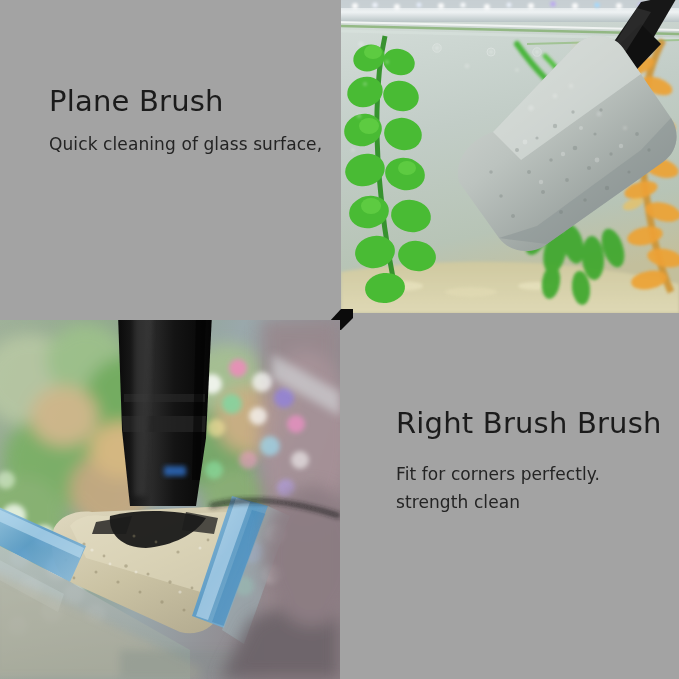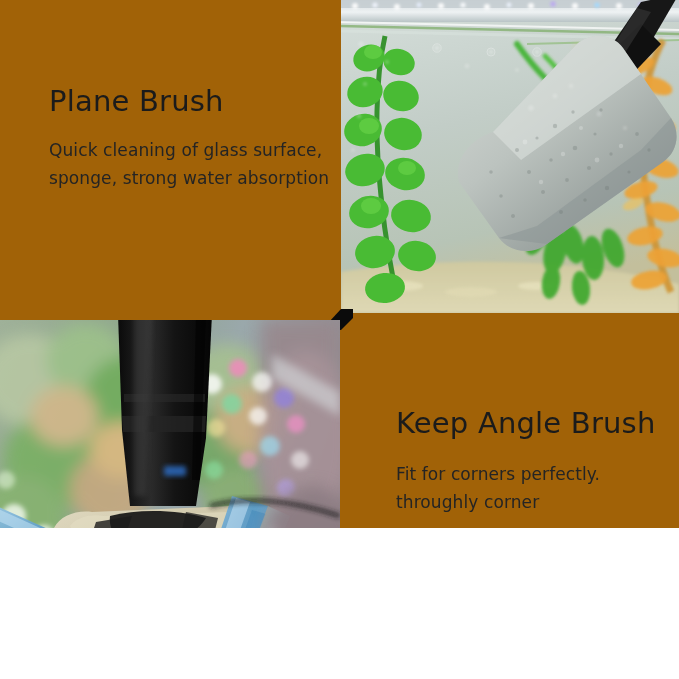--- a/index.html
+++ b/index.html
@@ -6,22 +6,22 @@
     margin: 0;
     padding: 0;
     background: #ffffff;
   }
   body {
     font-family: "DejaVu Sans", sans-serif;
   }
   .page {
     position: relative;
     width: 679px;
-    height: 528px;
-    background: #a16207;
+    height: 679px;
+    background: #a3a3a3;
     overflow: hidden;
   }
 
   
   .text-block { position: absolute; }
 
   .panel-title {
     font-family: "DejaVu Sans", sans-serif;
     font-size: 29px;
     font-weight: 400;
@@ -34,21 +34,21 @@
     font-family: "DejaVu Sans", sans-serif;
     font-size: 17px;
     font-weight: 400;
     color: #242424;
     line-height: 28px;
     letter-spacing: 0.1px;
   }
   .panel-desc .line { display: block; white-space: nowrap; }
 
   #tl-text { left: 49px; top: 86px; }
-  #tl-text .panel-desc { margin-top: 18px; }
+  #tl-text .panel-desc { margin-top: 12px; }
   #tl-text .line.indent { padding-left: 5px; }
 
   #br-text { left: 396px; top: 408px; }
   #br-text .panel-desc { margin-top: 20px; }
 
   
   .photo {
     position: absolute;
     overflow: hidden;
   }
@@ -512,25 +512,24 @@
       <g opacity="0.85" filter="url(#b1)">
         <path d="M210 186 C 250 176, 290 180, 340 196" stroke="#1a1a1a" stroke-width="4" fill="none"></path>
       </g>
     </svg>
   </div>
 
   <div class="text-block" id="tl-text">
     <div class="panel-title">Plane Brush</div>
     <div class="panel-desc">
       <span class="line">Quick cleaning of glass surface,</span>
-      <span class="line">sponge, strong water absorption</span>
     </div>
   </div>
 
   <div class="text-block" id="br-text">
-    <div class="panel-title">Keep Angle Brush</div>
+    <div class="panel-title">Right Brush Brush</div>
     <div class="panel-desc">
       <span class="line">Fit for corners perfectly.</span>
-      <span class="line">throughly corner</span>
+      <span class="line">strength clean</span>
     </div>
   </div>
 
 </div>
 
 </body></html>

